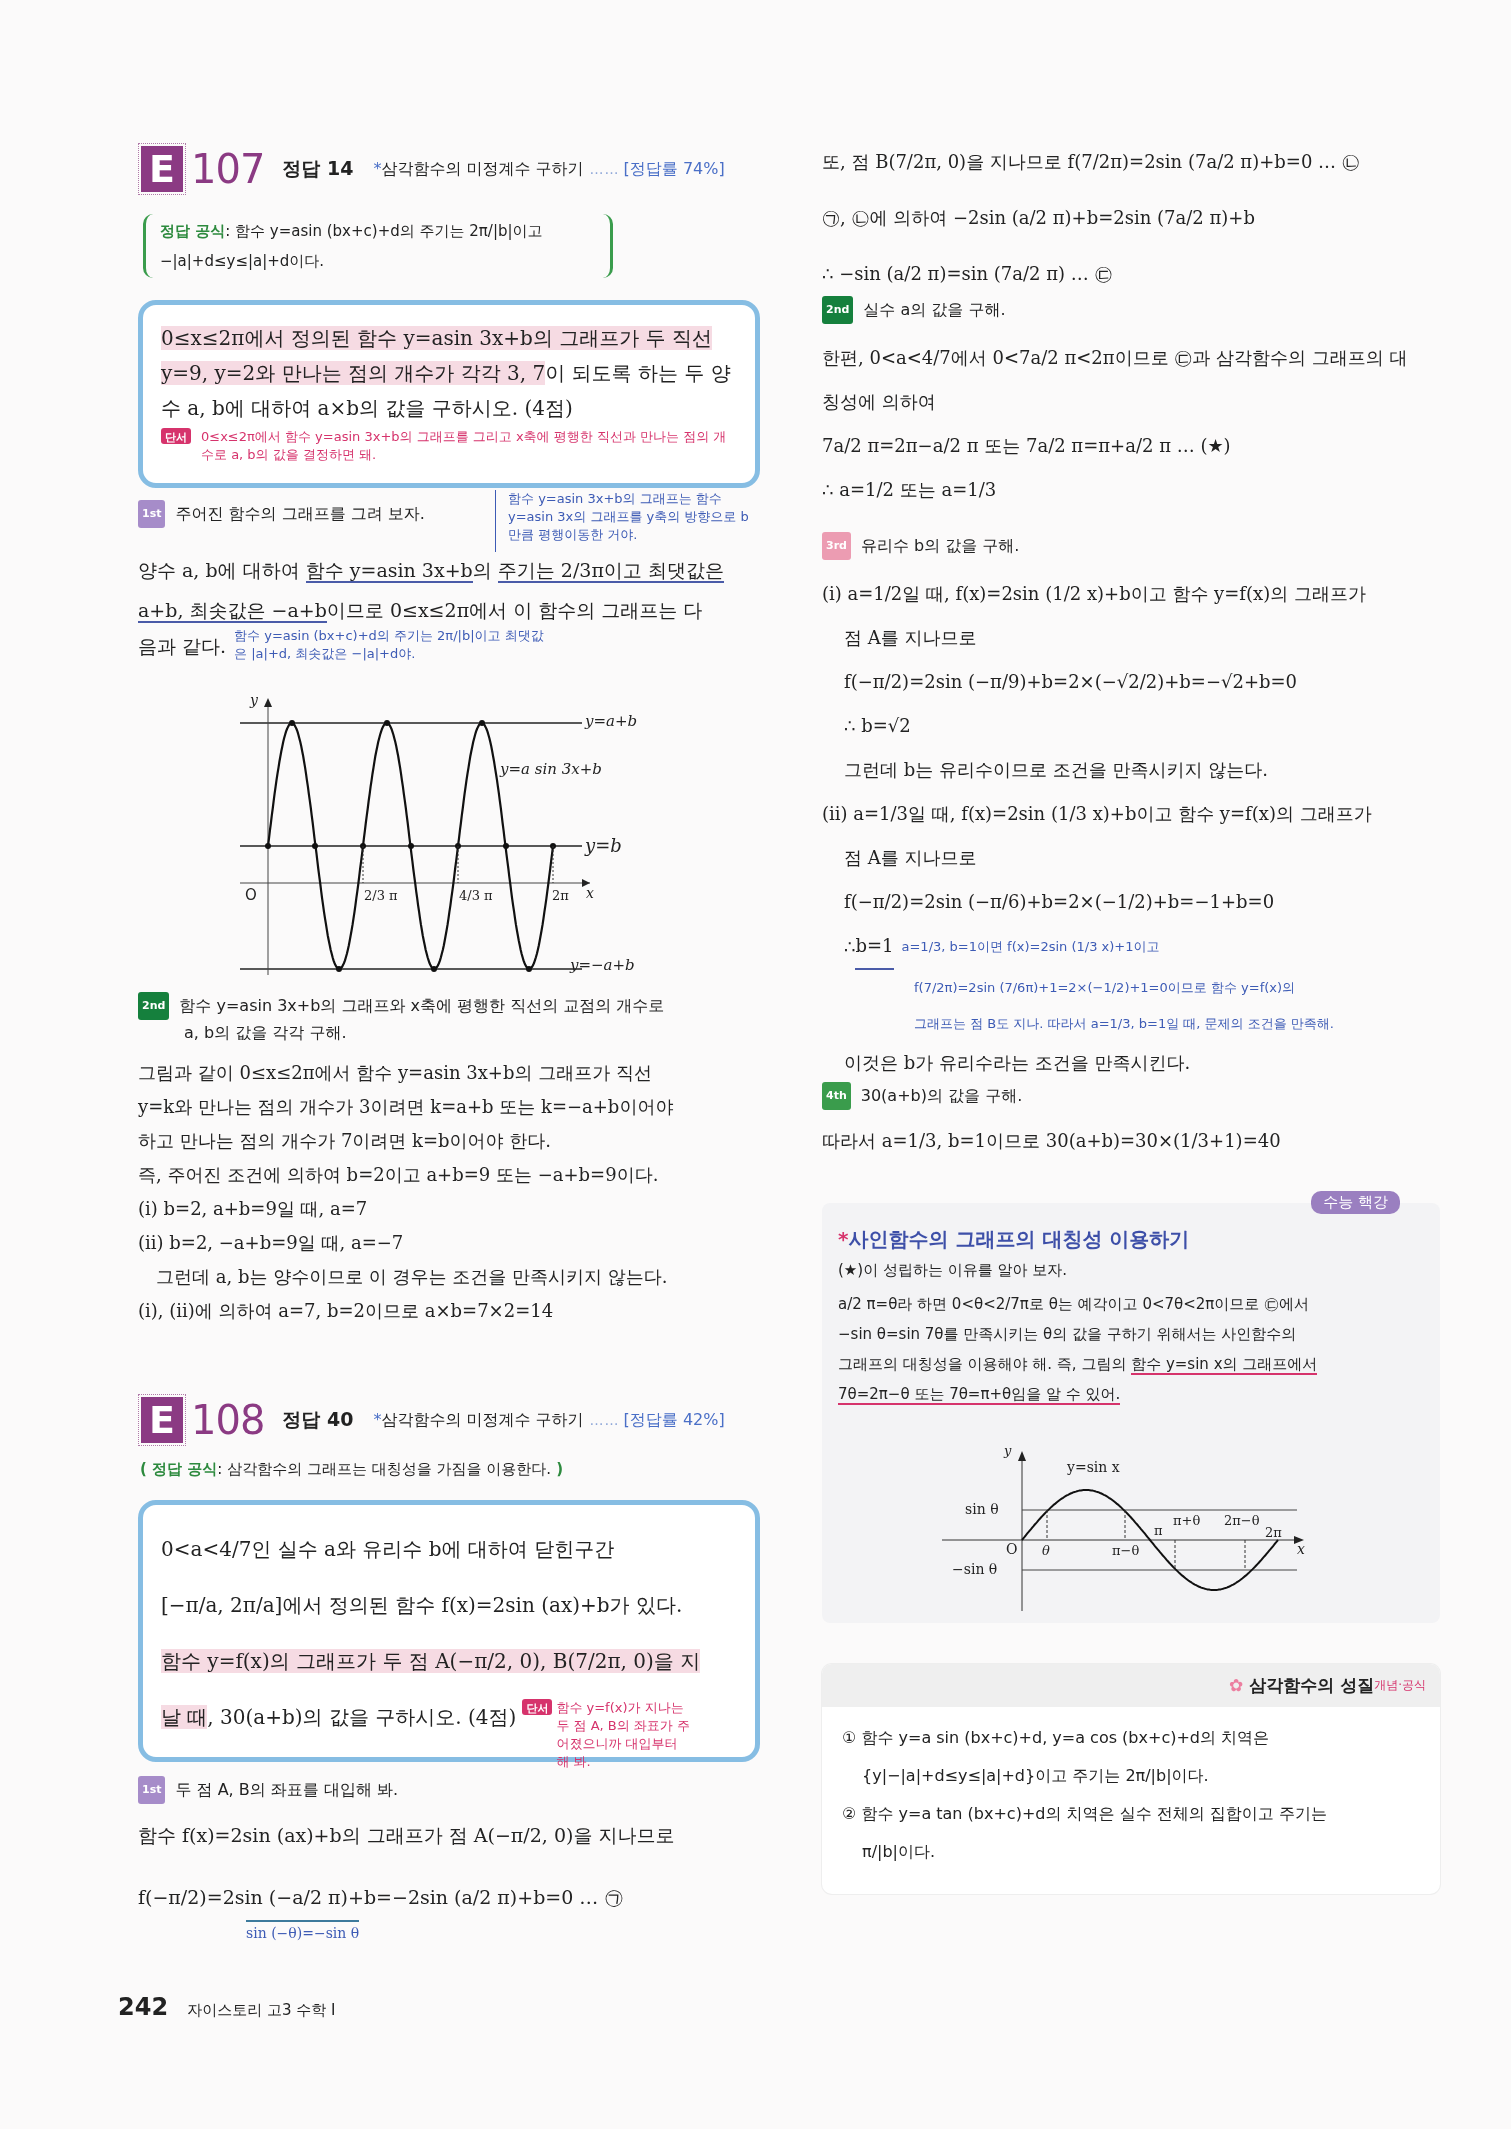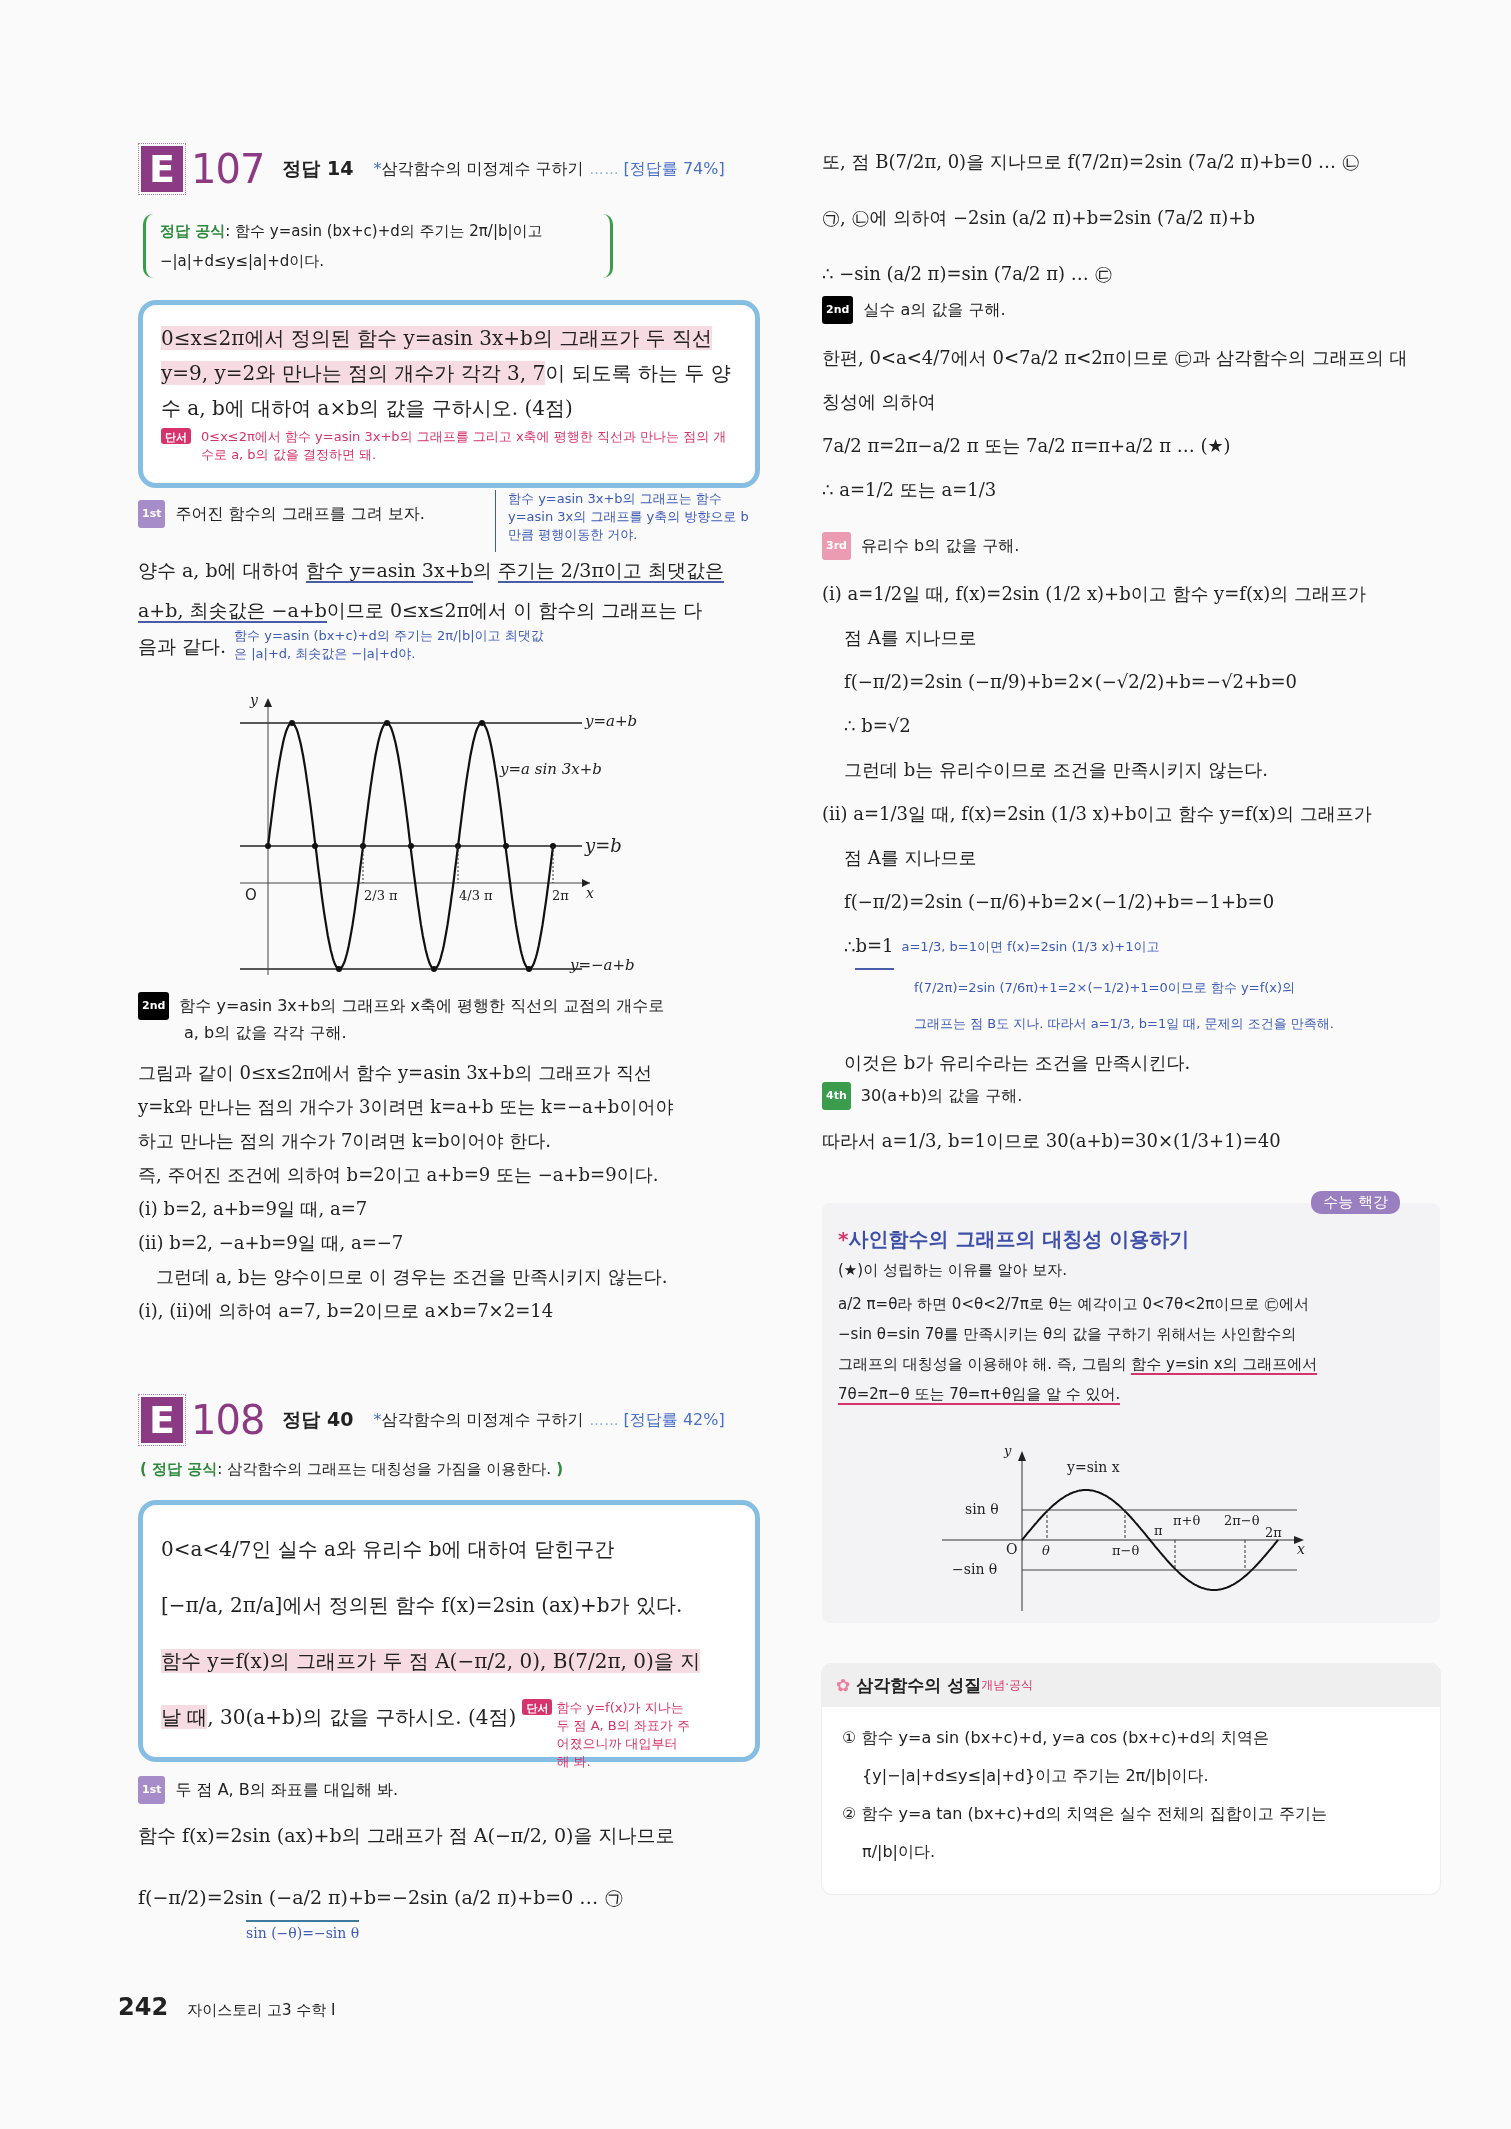--- a/index.html
+++ b/index.html
@@ -15,33 +15,33 @@
 .topic{font-family:"DejaVu Sans",sans-serif;font-size:16px;margin-left:20px}
 .topic .ast{color:#4a6fc7}
 .dots{color:#8fa7d8;margin-left:6px;font-family:"DejaVu Sans",sans-serif;font-size:14px;letter-spacing:1px}
 .rate{color:#4a6fc7;font-family:"DejaVu Sans",sans-serif;font-size:16px;margin-left:4px}
 .formula{font-family:"DejaVu Sans",sans-serif;font-size:15px;line-height:30px;border-left:3px solid #3a9c4c;border-right:3px solid #3a9c4c;border-radius:10px;padding:2px 14px}
 .formula .g{color:#2d8a3e;font-weight:bold}
 .qbox{border:5px solid #86bde3;border-radius:18px;background:#fff;padding:16px 18px;font-size:20px;line-height:35px}
 .hl{background:#f6dbe3}
 .hint{font-family:"DejaVu Sans",sans-serif;font-size:13px;color:#d6336c;line-height:18px}
 .tag{display:inline-block;font-family:"DejaVu Sans",sans-serif;font-weight:bold;color:#fff;font-size:11px;padding:1px 4px;border-radius:3px;margin-right:10px;vertical-align:middle}
-.t1{background:#a68cc9}.t2{background:#000000}.t3{background:#ec9cb2}.t4{background:#3a9c4c}.tdan{background:#d6336c}
+.t1{background:#a68cc9}.t2{background:#15803d}.t3{background:#ec9cb2}.t4{background:#3a9c4c}.tdan{background:#d6336c}
 .step{font-family:"DejaVu Sans",sans-serif;font-size:16px;line-height:26px}
 .txt{font-size:19px;line-height:34px}
 .note{font-family:"DejaVu Sans",sans-serif;font-size:13px;color:#3d5bb5;line-height:18px}
 .ul{border-bottom:2px solid #4a5ba8}
 .ulp{border-bottom:2px solid #d6336c}
 .keybox{background:#f3f3f5;border-radius:8px;padding:20px 16px 12px 16px}
 .keytag{position:absolute;right:40px;top:-12px;background:#9a7fc0;color:#fff;font-family:"DejaVu Sans",sans-serif;font-size:15px;padding:2px 12px;border-radius:10px}
 .keytitle{font-family:"DejaVu Sans",sans-serif;font-size:20px;color:#3d4fa8;font-weight:bold;line-height:32px}
 .keytitle .ast{color:#d6336c}
 .kt{font-family:"DejaVu Sans",sans-serif;font-size:15px;line-height:30px}
 .propbox{border-radius:10px;background:#fff;box-shadow:0 0 0 1px #eee}
-.prophead{background:#efefef;border-radius:10px 10px 0 0;padding:10px 14px;display:flex;justify-content:flex-start;align-items:center}
+.prophead{background:#efefef;border-radius:10px 10px 0 0;padding:10px 14px;display:flex;justify-content:flex-end;align-items:center}
 .prophead .t{font-family:"DejaVu Sans",sans-serif;font-size:17px;font-weight:bold}
 .prophead .r{font-family:"DejaVu Sans",sans-serif;font-size:12px;color:#d6336c}
 .propbody{padding:12px 20px;font-size:16px;line-height:38px;font-family:"DejaVu Sans",sans-serif}
 .footer{font-family:"DejaVu Sans",sans-serif}
 </style>
 </head>
 <body>
 
 <div class="col left">
 

